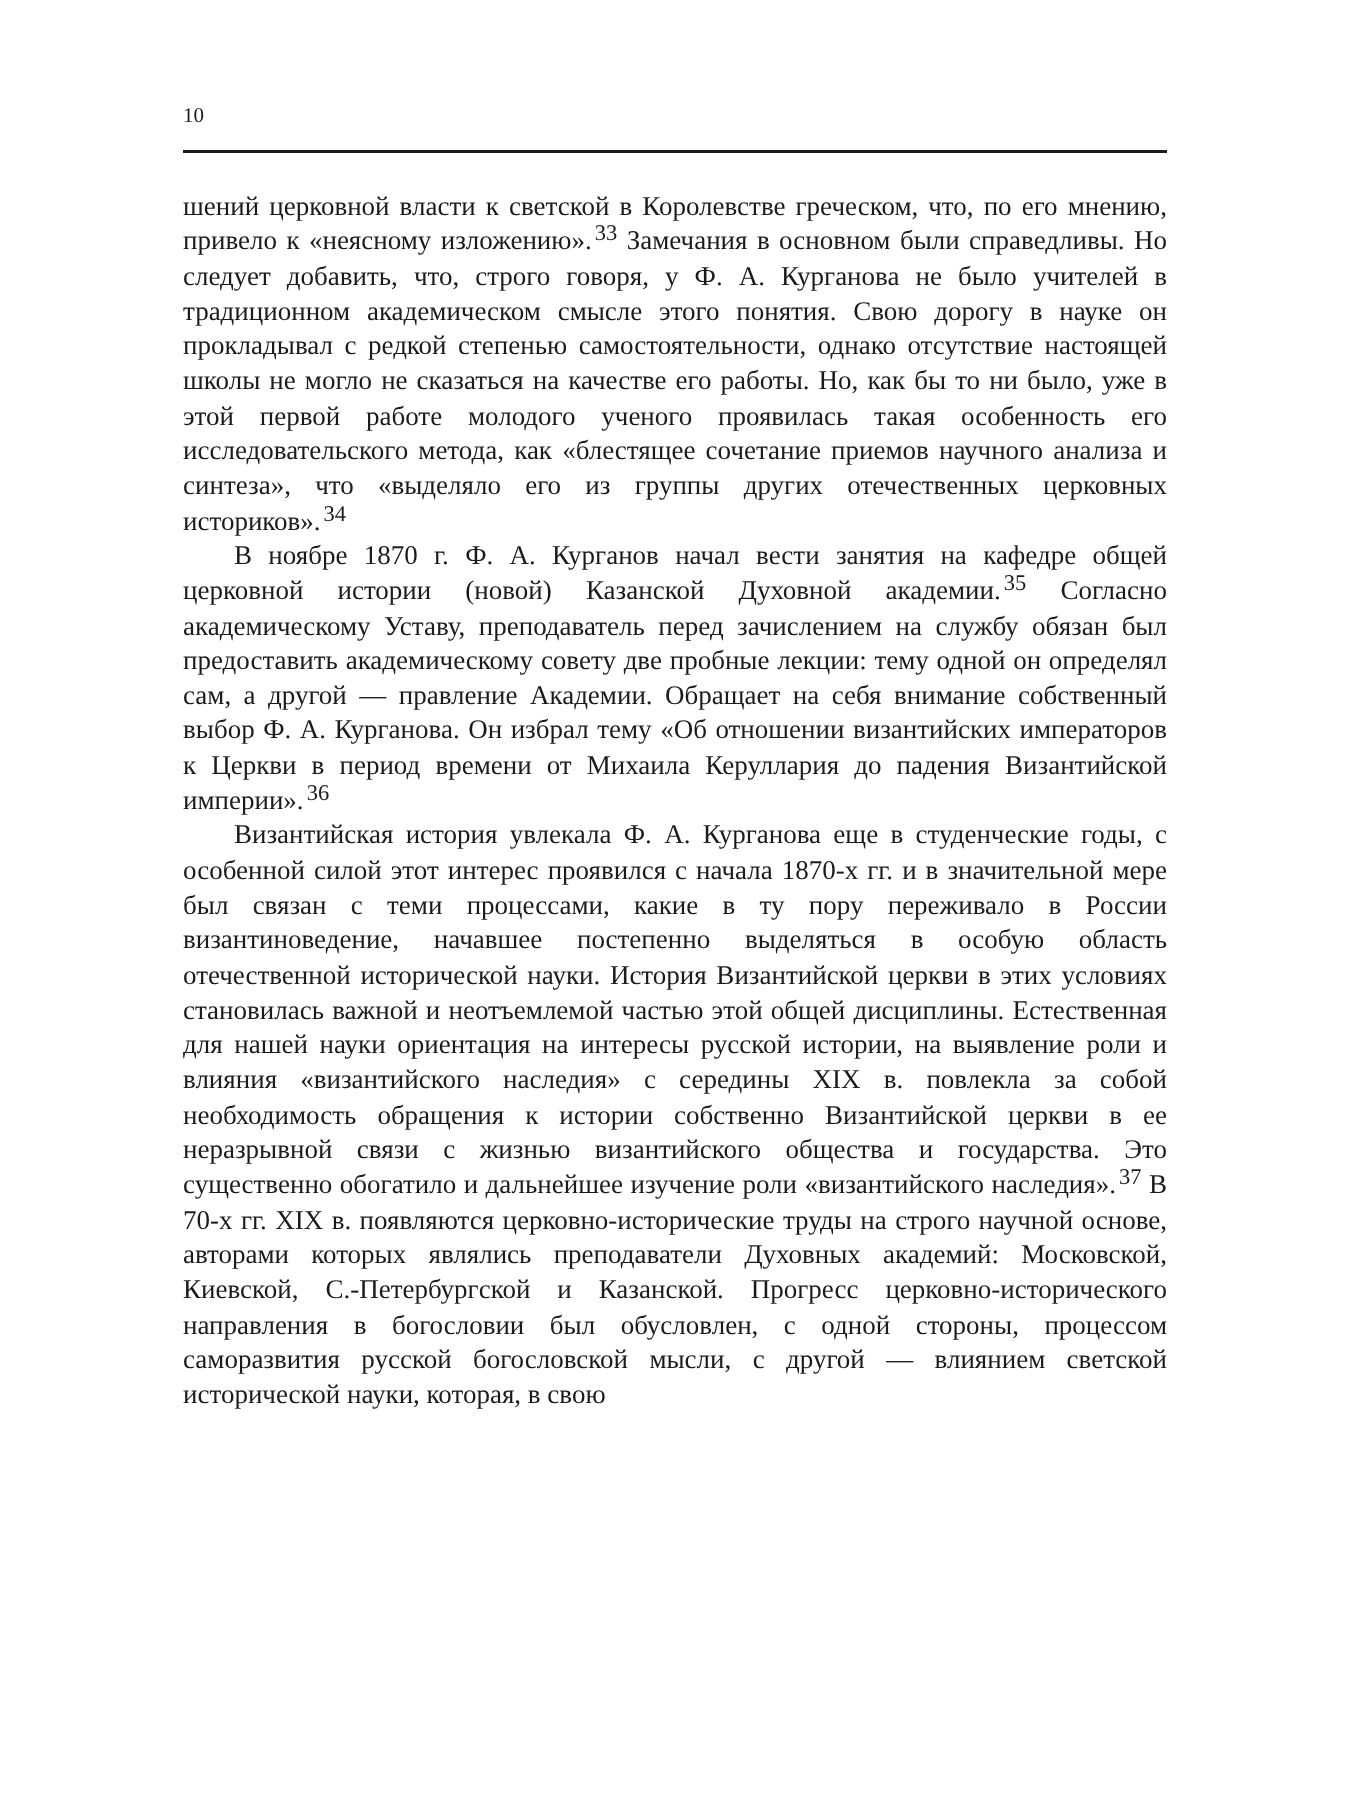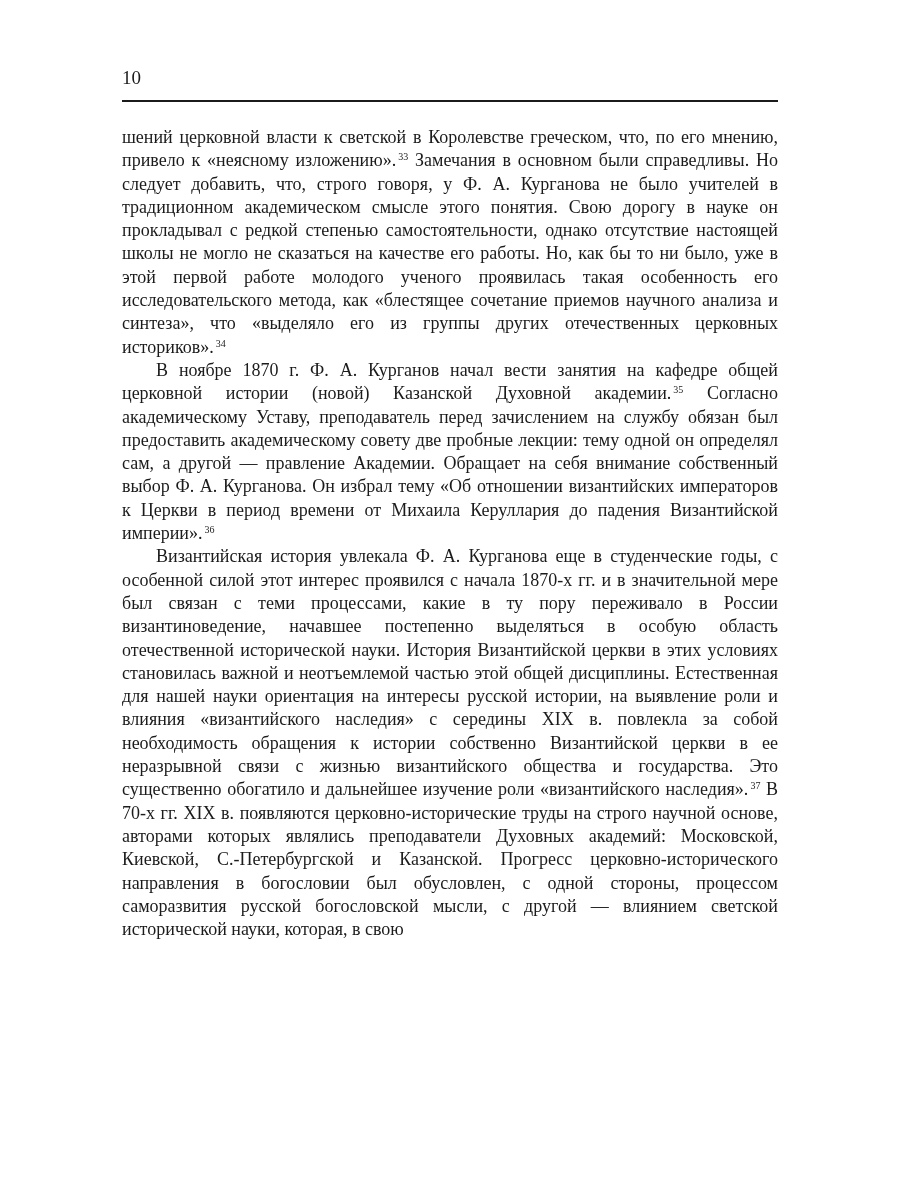--- a/index.html
+++ b/index.html
@@ -15,21 +15,21 @@
     width: 900px;
     height: 1200px;
     padding: 66px 122px 40px 122px;
     background: #ffffff;
     color: #1b1b1b;
     font-family: "Liberation Serif", "DejaVu Serif", serif;
   }
   .page-header {
     position: relative;
     height: 26px;
-    font-size: 19px;
+    font-size: 14px;
     line-height: 24px;
     border-bottom: 2px solid #1b1b1b;
     padding-bottom: 8px;
   }
   .page-number {
     position: absolute;
     left: 0;
     top: 0;
     font-style: normal;
   }
@@ -46,21 +46,21 @@
     text-align: justify;
   }
   .para {
     margin: 0;
     text-indent: 0;
   }
   .para.indent {
     text-indent: 34px;
   }
   .para sup {
-    font-size: 10px;
+    font-size: 15px;
     line-height: 0;
     vertical-align: baseline;
     position: relative;
     top: -6px;
     margin-left: 2px;
   }
 </style>
 </head>
 <body>
 

